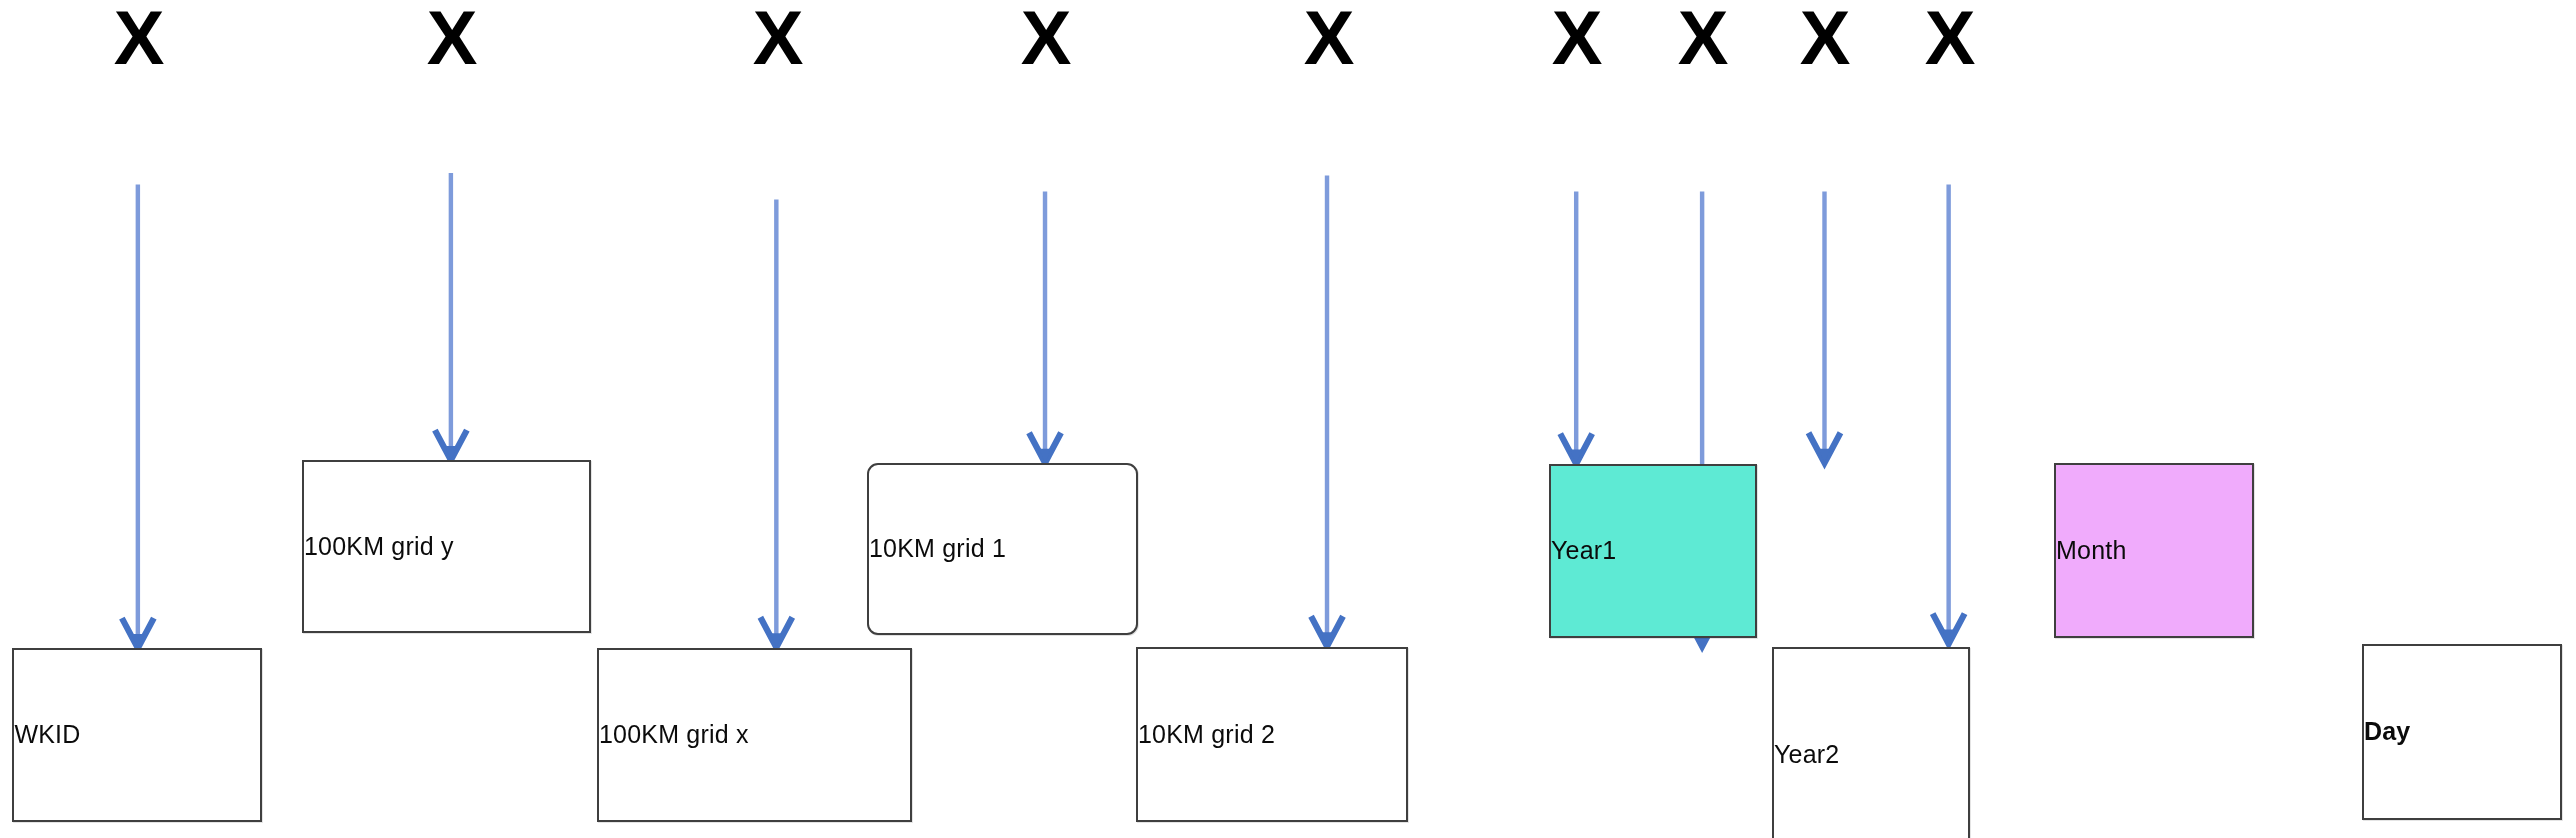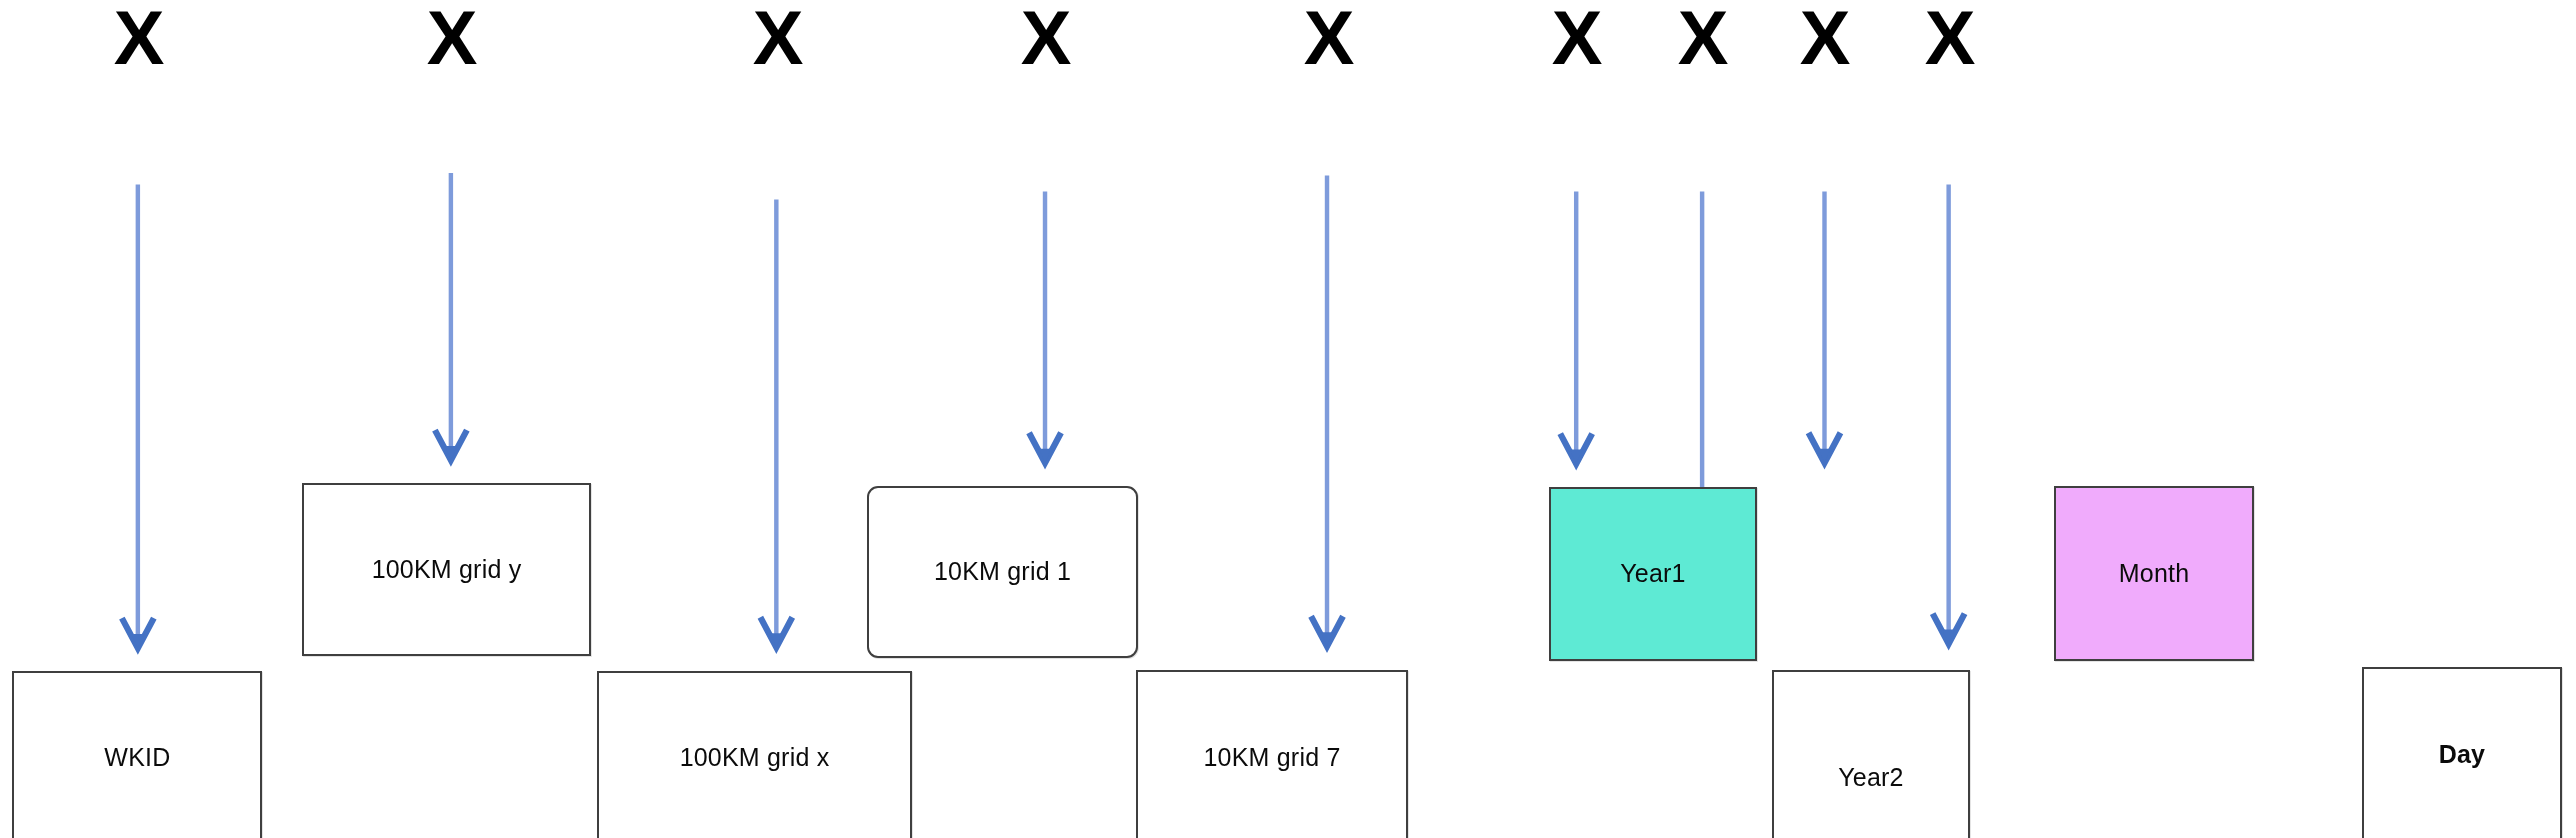--- a/index.html
+++ b/index.html
@@ -38,23 +38,21 @@
     pointer-events: none;
   }
   
   .node-box {
     position: absolute;
     box-sizing: border-box;
     background: #ffffff;
     border: 2.7px solid #3f3f3f;
     display: flex;
     align-items: center;
-    justify-content: center;
     box-shadow: 0.9px 0.9px 0 rgba(0,0,0,0.12);
-    margin-top: 23px;
   }
   .node-label {
     font-family: "Liberation Sans", sans-serif;
     font-size: 25px;
     color: #0b0b0b;
     line-height: 1.1;
     letter-spacing: 0.2px;
     white-space: nowrap;
   }
 </style>
@@ -129,21 +127,21 @@
   <div class="node-box" style="left: 302px; top: 460px; width: 289px; height: 173px; border-color: rgb(63, 63, 63); background: rgb(255, 255, 255);">
     <span class="node-label">100KM grid y</span>
   </div>
   <div class="node-box" style="left: 597px; top: 648px; width: 315px; height: 174px; border-color: rgb(63, 63, 63); background: rgb(255, 255, 255);">
     <span class="node-label">100KM grid x</span>
   </div>
   <div class="node-box" style="left: 867px; top: 463px; width: 271px; height: 172px; border-color: rgb(63, 63, 63); background: rgb(255, 255, 255); border-radius: 11px;">
     <span class="node-label">10KM grid 1</span>
   </div>
   <div class="node-box" style="left: 1136px; top: 647px; width: 272px; height: 175px; border-color: rgb(63, 63, 63); background: rgb(255, 255, 255);">
-    <span class="node-label">10KM grid 7</span>
+    <span class="node-label">10KM grid 2</span>
   </div>
   <div class="node-box" style="left: 1549px; top: 464px; width: 208px; height: 174px; border-color: rgb(63, 63, 63); background: #5eead4;">
     <span class="node-label">Year1</span>
   </div>
   <div class="node-box" style="left: 1772px; top: 647px; width: 198px; height: 216px; border-color: rgb(63, 63, 63); background: rgb(255, 255, 255);">
     <span class="node-label">Year2</span>
   </div>
   <div class="node-box" style="left: 2054px; top: 463px; width: 200px; height: 175px; border-color: rgb(63, 63, 63); background: #f0abfc;">
     <span class="node-label">Month</span>
   </div>

